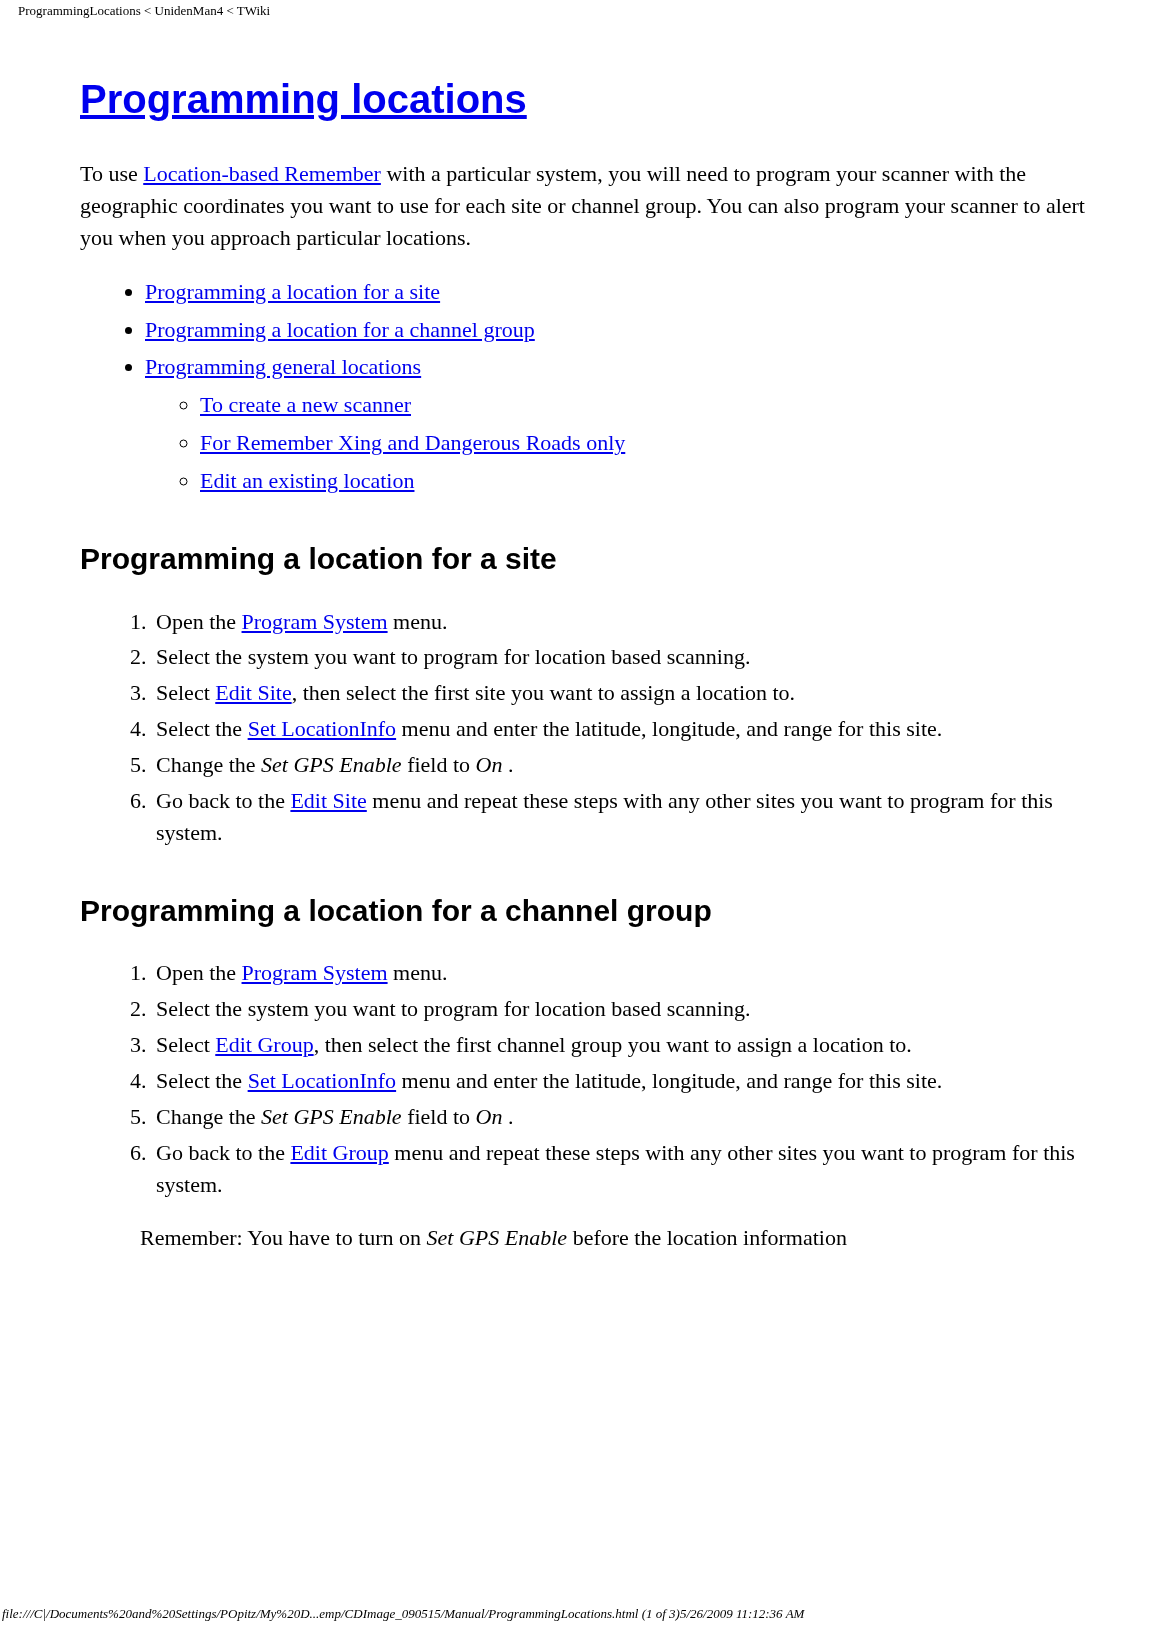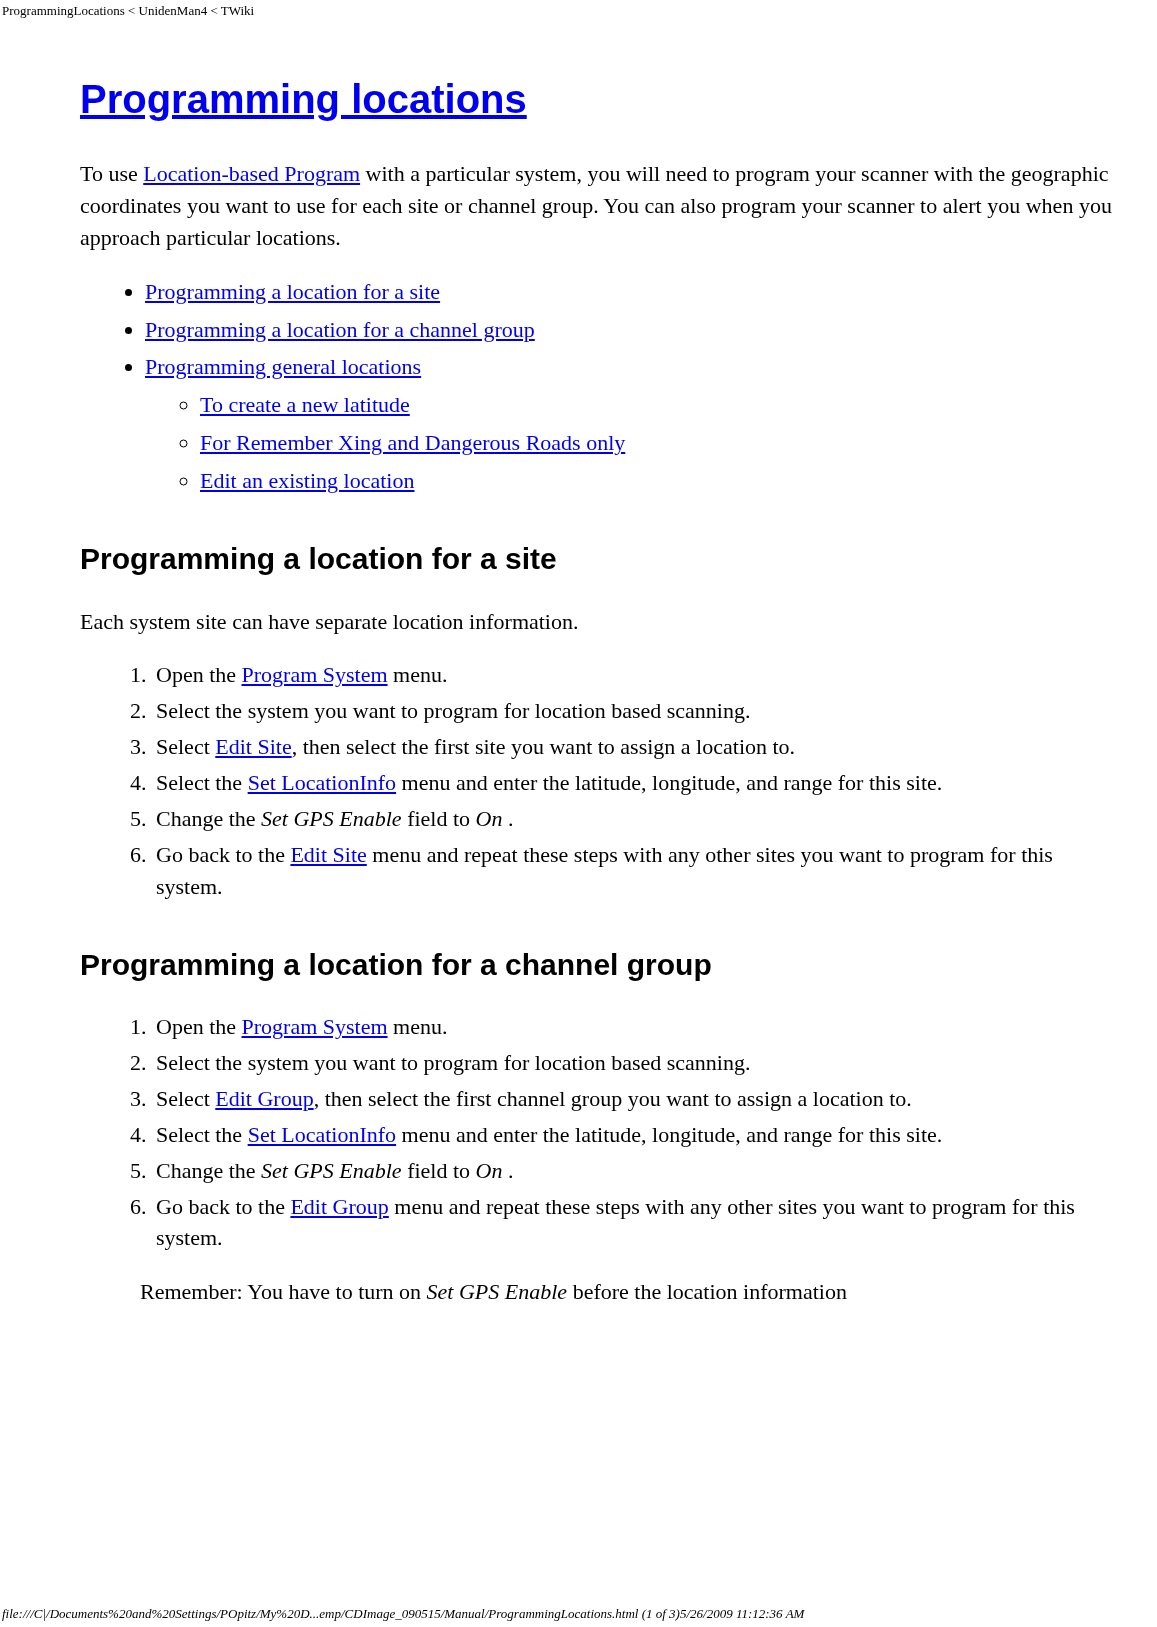--- a/index.html
+++ b/index.html
@@ -9,21 +9,21 @@
     font-size: 22px;
     color: #000;
     line-height: 1.45;
   }
   .page {
     padding: 70px 36px 40px 80px;
   }
   .header-path {
     position: absolute;
     top: 2px;
-    left: 2px;
+    left: 18px;
     font-family: "Times New Roman", Times, serif;
     font-size: 13px;
     color: #000;
   }
   .footer-path {
     position: absolute;
     top: 1605px;
     left: 2px;
     font-family: "Times New Roman", Times, serif;
     font-size: 13px;
@@ -88,37 +88,36 @@
 </head>
 <body>
 
 <div class="header-path">ProgrammingLocations &lt; UnidenMan4 &lt; TWiki</div>
 
 <div class="page">
 
   <h1>Programming locations</h1>
 
   <p>
-    <span>To use </span><a href="#">Location-based Program</a><span> with a particular system, you will need to program your scanner with the geographic coordinates you want to use for each site or channel group. You can also program your scanner to alert you when you approach particular locations.</span>
+    <span>To use </span><a href="#">Location-based Remember</a><span> with a particular system, you will need to program your scanner with the geographic coordinates you want to use for each site or channel group. You can also program your scanner to alert you when you approach particular locations.</span>
   </p>
 
   <ul class="toc">
     <li><a href="#">Programming a location for a site</a></li>
     <li><a href="#">Programming a location for a channel group</a></li>
     <li><a href="#">Programming general locations</a>
       <ul>
-        <li><a href="#">To create a new latitude</a></li>
+        <li><a href="#">To create a new scanner</a></li>
         <li><a href="#">For Remember Xing and Dangerous Roads only</a></li>
         <li><a href="#">Edit an existing location</a></li>
       </ul>
     </li>
   </ul>
 
   <h2>Programming a location for a site</h2>
-  <p>Each system site can have separate location information.</p>
   <ol class="steps">
     <li><span>Open the </span><a href="#">Program System</a><span> menu.</span></li>
     <li>Select the system you want to program for location based scanning.</li>
     <li><span>Select </span><a href="#">Edit Site</a><span>, then select the first site you want to assign a location to.</span></li>
     <li><span>Select the </span><a href="#">Set LocationInfo</a><span> menu and enter the latitude, longitude, and range for this site.</span></li>
     <li><span>Change the </span><em>Set GPS Enable</em><span> field to </span><em>On</em><span> .</span></li>
     <li><span>Go back to the </span><a href="#">Edit Site</a><span> menu and repeat these steps with any other sites you want to program for this system.</span></li>
   </ol>
 
   <h2>Programming a location for a channel group</h2>

